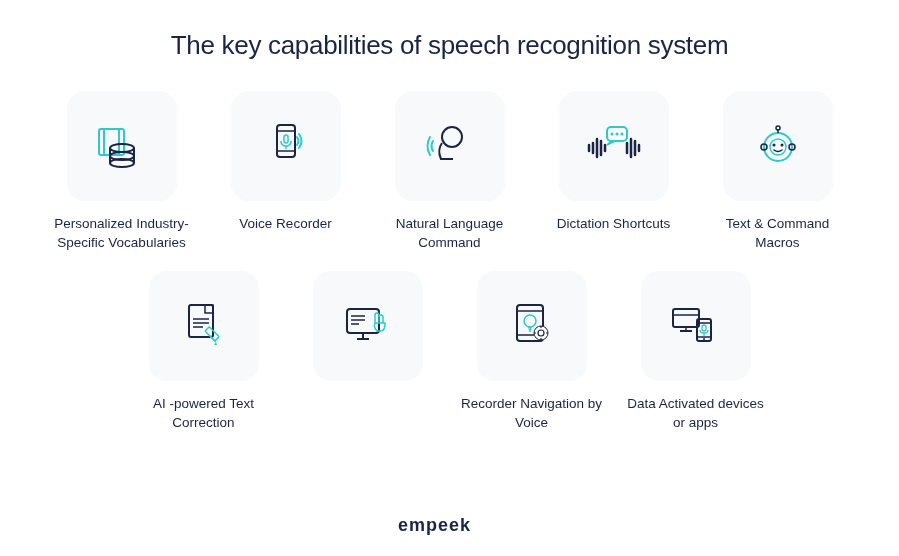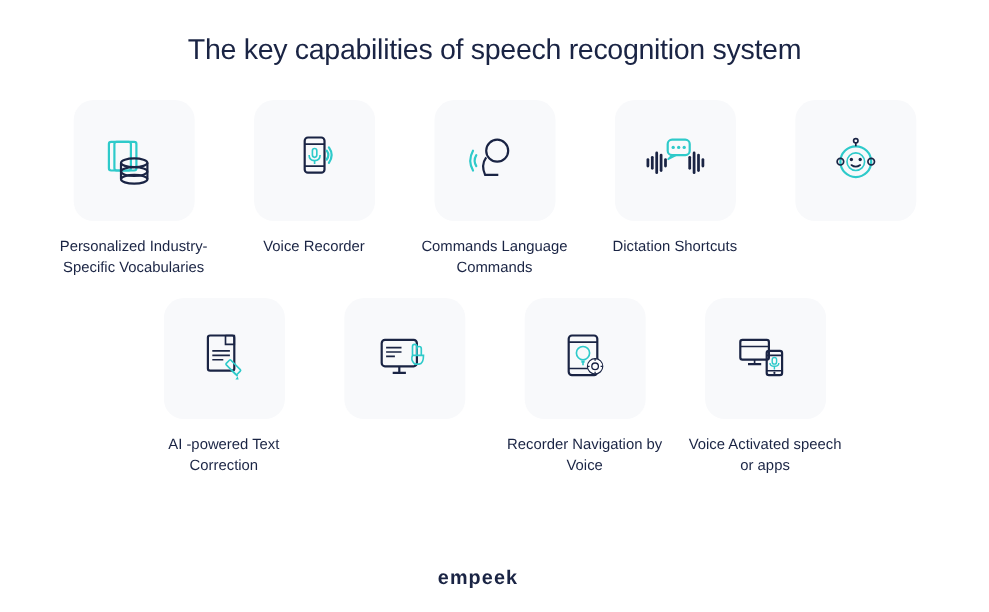--- a/index.html
+++ b/index.html
@@ -119,21 +119,21 @@
     <div class="icon-box">
       <svg width="62" height="62" viewBox="0 0 62 62" fill="none" xmlns="http://www.w3.org/2000/svg">
 
         <circle cx="33" cy="22" r="10" stroke="#1a2444" stroke-width="2" fill="none"></circle>
         <path d="M23 28 Q18 35 22 44 L34 44" stroke="#1a2444" stroke-width="2" fill="none"></path>
 
         <path d="M14 26 Q11 31 14 36" stroke="#2ecaca" stroke-width="2" fill="none" stroke-linecap="round"></path>
         <path d="M11 22 Q6 31 11 40" stroke="#2ecaca" stroke-width="2" fill="none" stroke-linecap="round"></path>
       </svg>
     </div>
-    <span class="card-label">Commands Language Commands</span>
+    <span class="card-label">Natural Language Command</span>
   </div>
 
   <div class="card">
     <div class="icon-box">
       <svg width="62" height="62" viewBox="0 0 62 62" fill="none" xmlns="http://www.w3.org/2000/svg">
 
         <rect x="24" y="12" width="20" height="14" rx="4" stroke="#2ecaca" stroke-width="2" fill="none"></rect>
         <circle cx="29" cy="19" r="1.5" fill="#2ecaca"></circle>
         <circle cx="34" cy="19" r="1.5" fill="#2ecaca"></circle>
         <circle cx="39" cy="19" r="1.5" fill="#2ecaca"></circle>
@@ -166,20 +166,21 @@
 
         <path d="M27 35 Q31 38 35 35" stroke="#1a2444" stroke-width="1.5" fill="none" stroke-linecap="round"></path>
 
         <circle cx="17" cy="32" r="3" stroke="#1a2444" stroke-width="1.5" fill="none"></circle>
         <circle cx="45" cy="32" r="3" stroke="#1a2444" stroke-width="1.5" fill="none"></circle>
 
         <line x1="31" y1="18" x2="31" y2="14" stroke="#1a2444" stroke-width="1.5"></line>
         <circle cx="31" cy="13" r="2" stroke="#1a2444" stroke-width="1.5" fill="none"></circle>
       </svg>
     </div>
+    <span class="card-label">Text &amp; Command Macros</span>
   </div>
 
   <div class="card">
     <div class="icon-box">
       <svg width="62" height="62" viewBox="0 0 62 62" fill="none" xmlns="http://www.w3.org/2000/svg">
 
         <rect x="16" y="10" width="24" height="32" rx="2" stroke="#1a2444" stroke-width="2" fill="none"></rect>
 
         <polyline points="32,10 40,10 40,18 32,18 32,10" stroke="#1a2444" stroke-width="1.5" fill="none"></polyline>
 
@@ -252,20 +253,20 @@
         <line x1="32" y1="28" x2="46" y2="28" stroke="#1a2444" stroke-width="1.5"></line>
         <line x1="32" y1="42" x2="46" y2="42" stroke="#1a2444" stroke-width="1.5"></line>
 
         <rect x="37" y="30" width="4" height="6" rx="2" stroke="#2ecaca" stroke-width="1.3" fill="none"></rect>
         <path d="M35 35 Q35 38 39 38 Q43 38 43 35" stroke="#2ecaca" stroke-width="1.3" fill="none"></path>
         <line x1="39" y1="38" x2="39" y2="41" stroke="#2ecaca" stroke-width="1.3"></line>
 
         <circle cx="39" cy="44" r="1" fill="#1a2444"></circle>
       </svg>
     </div>
-    <span class="card-label">Voice Activated speech or apps</span>
+    <span class="card-label">Data Activated devices or apps</span>
   </div>
 
 </div>
 
 <div class="footer">
   <span class="logo">empeek</span>
 </div>
 
 </body></html>

